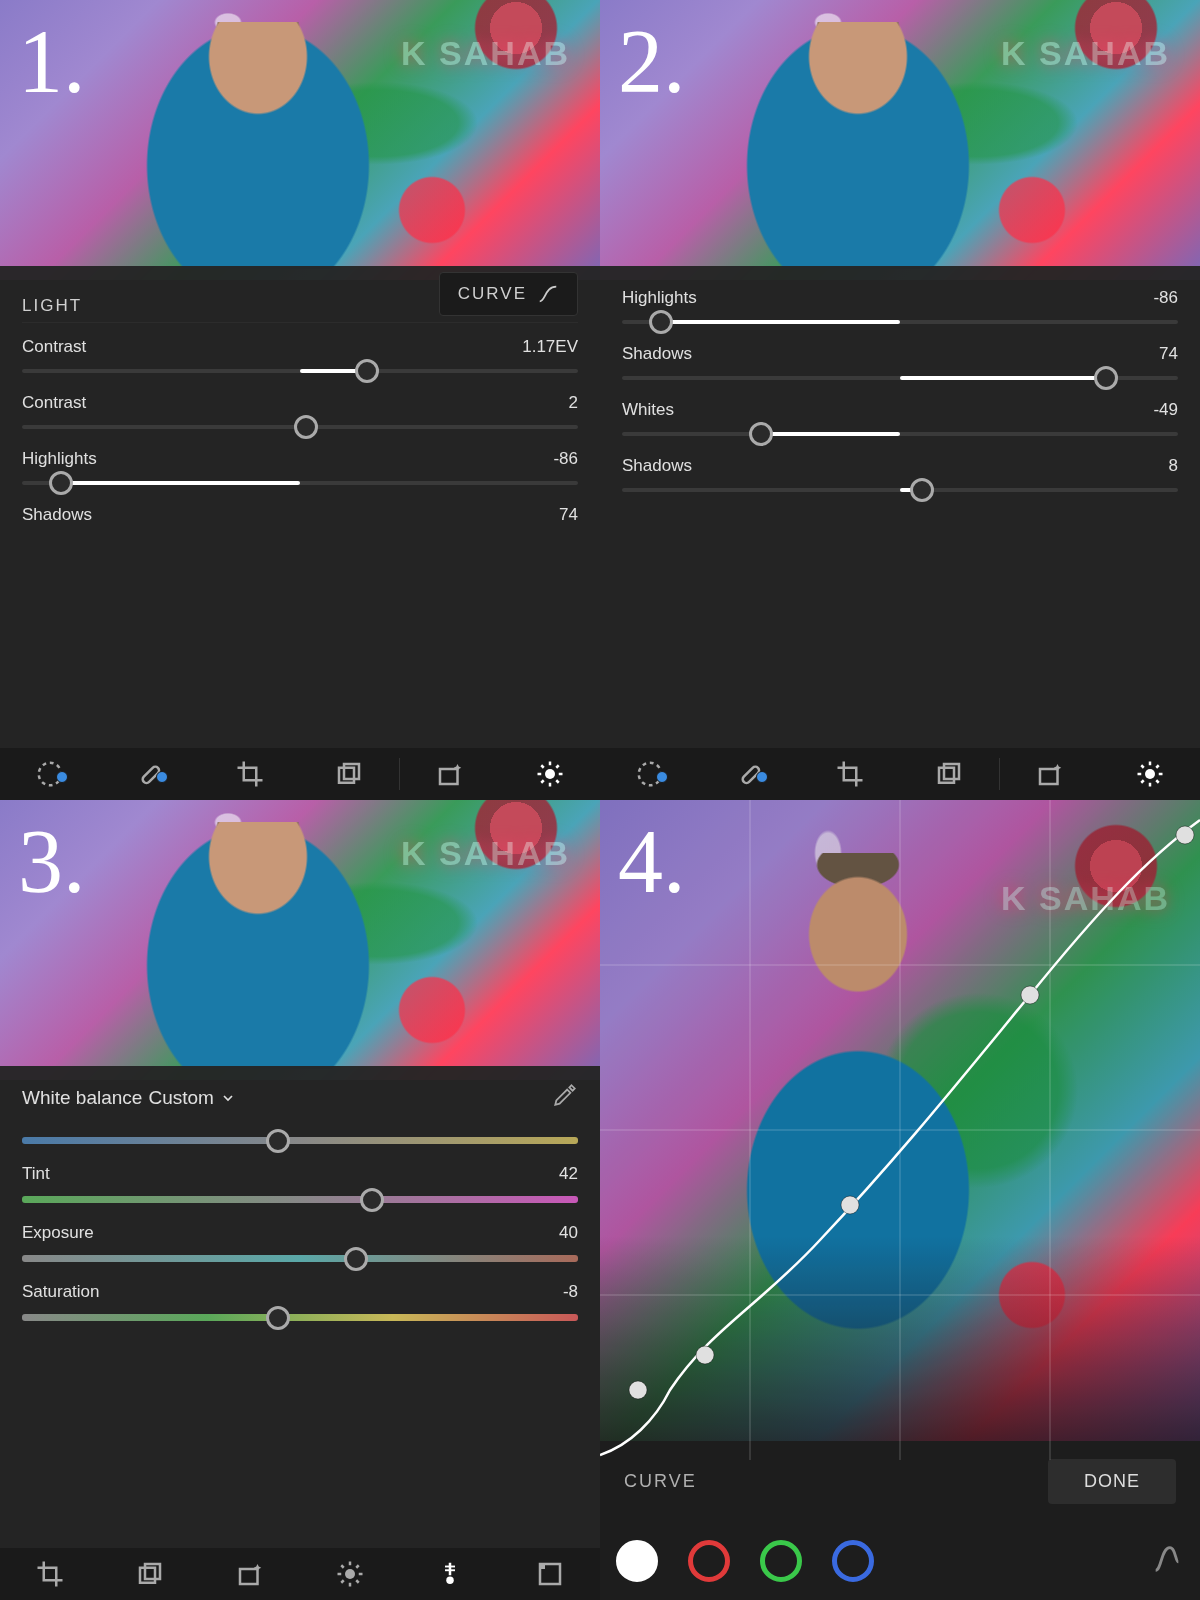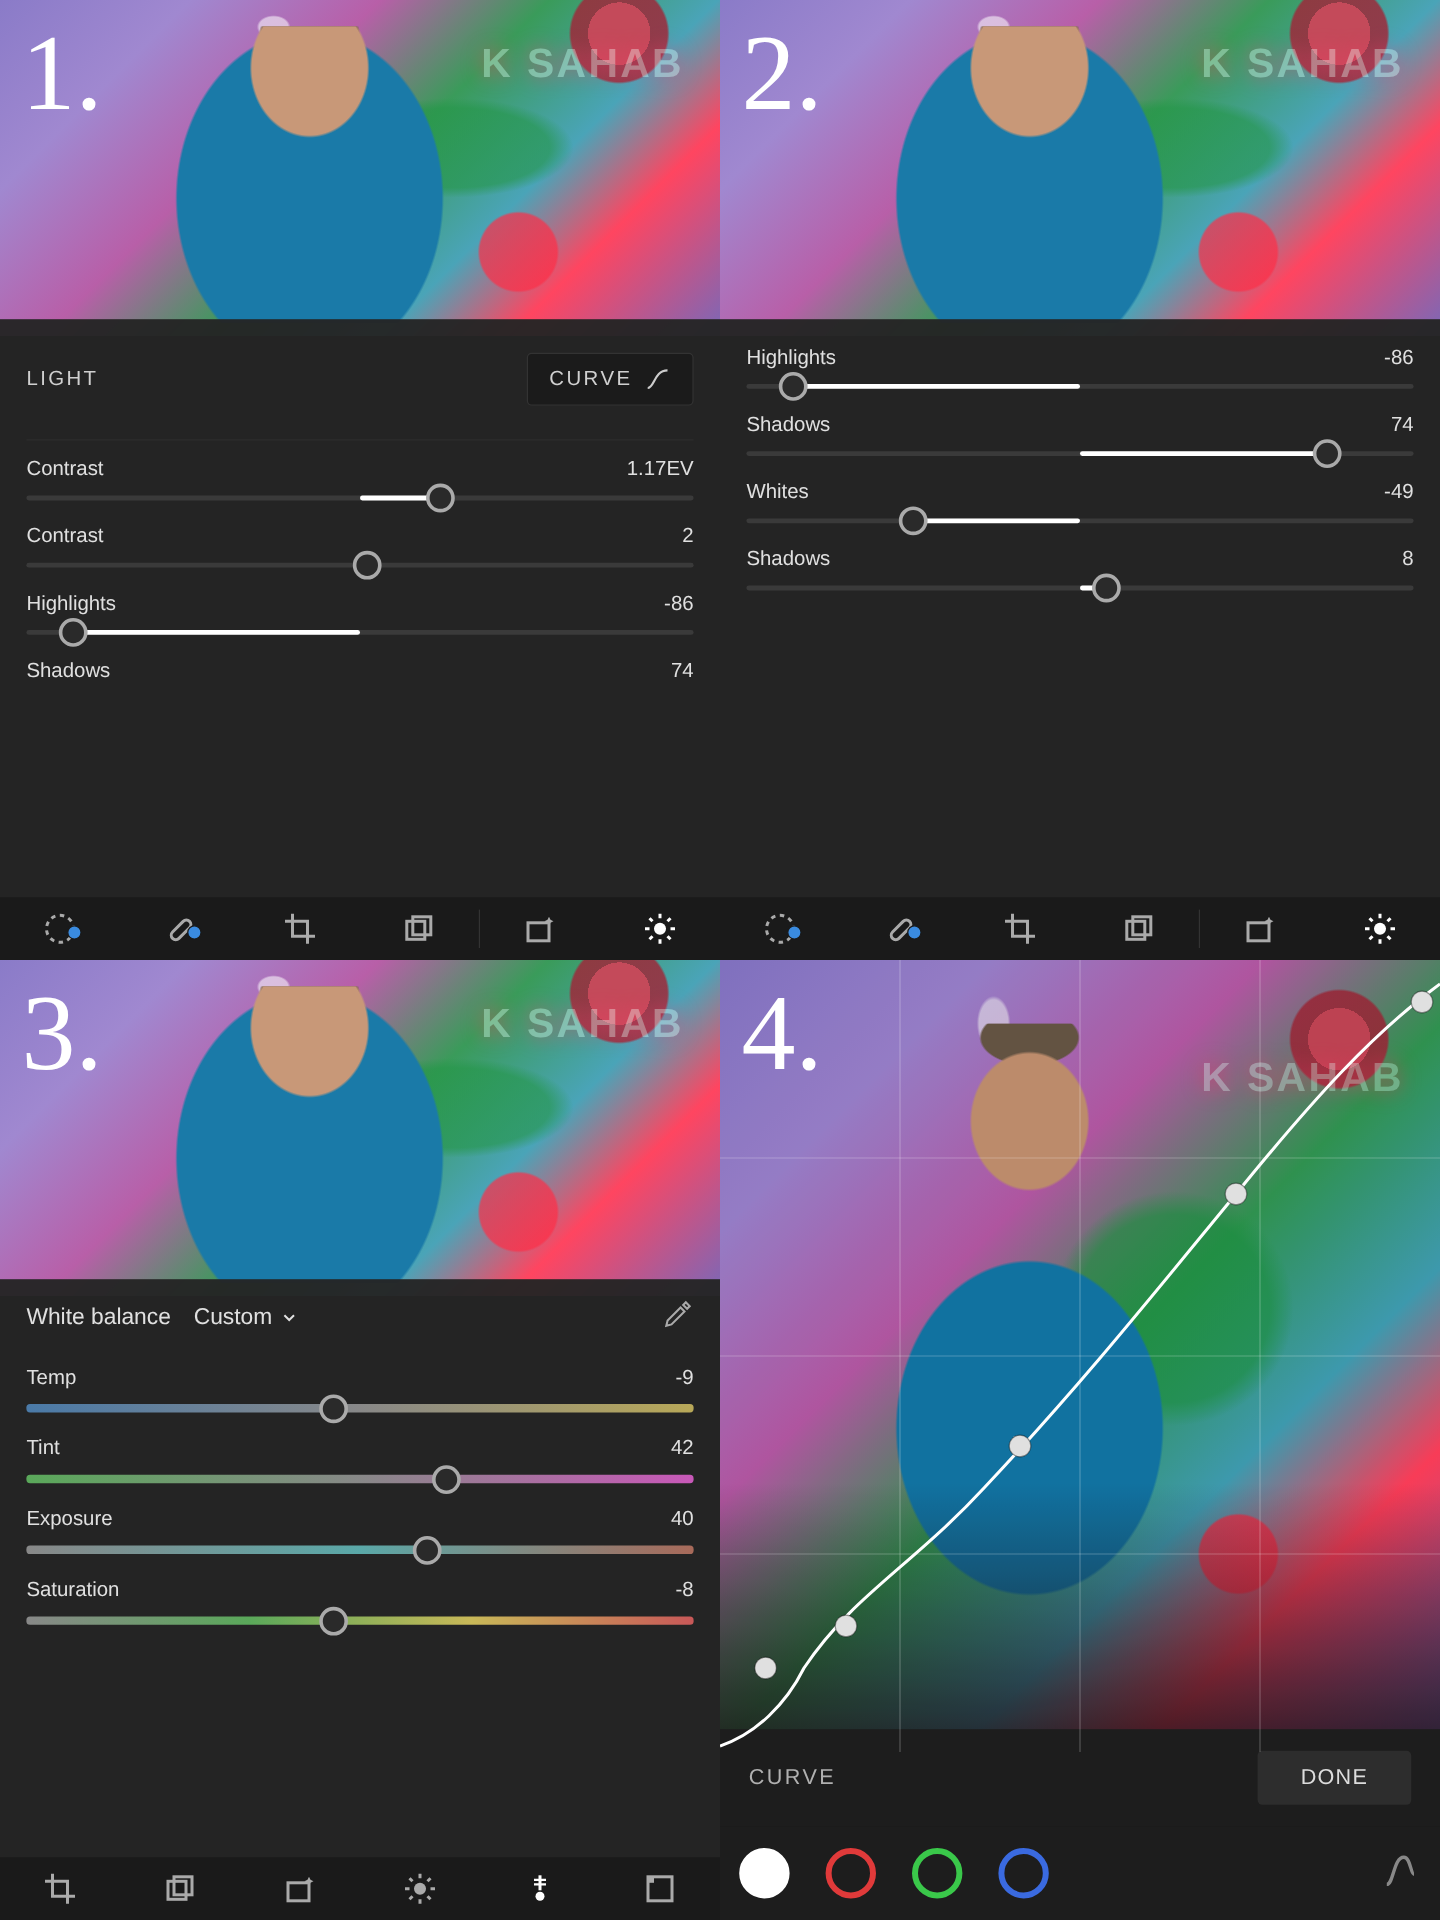--- a/index.html
+++ b/index.html
@@ -48,22 +48,22 @@
   background:
     radial-gradient(ellipse 60px 70px at 50% 14%, #c89878 0 48px, transparent 50px),
     radial-gradient(ellipse 50px 28px at 50% 2%, #6a5a4a 0 40px, transparent 42px),
     radial-gradient(ellipse 120px 150px at 50% 58%, #1a7aa8 0 110px, transparent 112px);
 }
 .controls {
   position: absolute; left: 0; right: 0; bottom: 52px;
   background: rgba(36,36,36,.96); padding: 0 22px;
 }
 .section-header {
-  display: flex; justify-content: space-between; align-items: center;
-  padding: 28px 0; border-bottom: 1px solid rgba(255,255,255,.04);
+  display: flex; justify-content: space-between; align-items: flex-end;
+  padding: 6px 0; border-bottom: 1px solid rgba(255,255,255,.04);
 }
 .section-title { font-size: 17px; font-weight: 500; letter-spacing: 2px; color: #d0d0d0; }
 .curve-btn {
   display: flex; align-items: center; gap: 10px;
   background: #1b1b1b; border: 1px solid #333; border-radius: 4px;
   padding: 10px 18px; font-size: 17px; letter-spacing: 2px; color: #d0d0d0;
 }
 .slider-row { padding: 14px 0 6px; }
 .slider-labels { display: flex; justify-content: space-between; font-size: 17px; color: #e0e0e0; margin-bottom: 12px; }
 .slider-track { position: relative; height: 4px; background: #3a3a3a; border-radius: 2px; }
@@ -82,21 +82,21 @@
   color: #aaa; position: relative;
 }
 .tool-icon svg { width: 30px; height: 30px; }
 .tool-sep { width: 1px; height: 32px; background: #333; }
 .tool-active svg { color: #fff; }
 .blue-dot {
   position: absolute; bottom: 6px; right: 50%; margin-right: -18px;
   width: 12px; height: 12px; border-radius: 50%;
   background: #3a8be0; border: 1px solid #1a1a1a;
 }
-.wb-row { display: flex; align-items: center; gap: 19px; padding: 16px 0 10px; font-size: 19px; }
+.wb-row { display: flex; align-items: center; gap: 6px; padding: 16px 0 10px; font-size: 19px; }
 .wb-select { display: flex; align-items: center; gap: 6px; color: #e0e0e0; }
 .eyedrop { margin-left: auto; color: #aaa; }
 .gradient-track { position: relative; height: 7px; border-radius: 3px; }
 .g-temp { background: linear-gradient(90deg, #4a7aa8, #888, #b8a858); }
 .g-tint { background: linear-gradient(90deg, #5aa85a, #888, #c858b8); }
 .g-vib  { background: linear-gradient(90deg, #888, #5aa8a8, #a86a5a); }
 .g-sat  { background: linear-gradient(90deg, #888, #5aa85a, #c8b858, #c85858); }
 .curve-overlay { position: absolute; inset: 0; z-index: 20; }
 .curve-grid line { stroke: rgba(255,255,255,.25); stroke-width: 1; }
 .curve-path { stroke: #fff; stroke-width: 2.5; fill: none; }
@@ -347,24 +347,20 @@
           </svg>
       </div>
       <div class="eyedrop">
         <svg width="26" height="26" viewBox="0 0 24 24">
             <path d="M18 3l3 3-2 2-3-3zM14 7l3 3L7 20l-4 1 1-4z" stroke="currentColor" stroke-width="1.6" fill="none"></path>
           </svg>
       </div>
     </div>
     <div id="p3-sliders">
         <div class="slider-row">
-          <div class="slider-labels">
-            <span>Temp</span>
-            <span>-9</span>
-          </div>
           <div class="gradient-track g-temp">
             <div class="slider-thumb" style="left:46%"></div>
           </div>
         </div>
         <div class="slider-row">
           <div class="slider-labels">
             <span>Tint</span>
             <span>42</span>
           </div>
           <div class="gradient-track g-tint">

